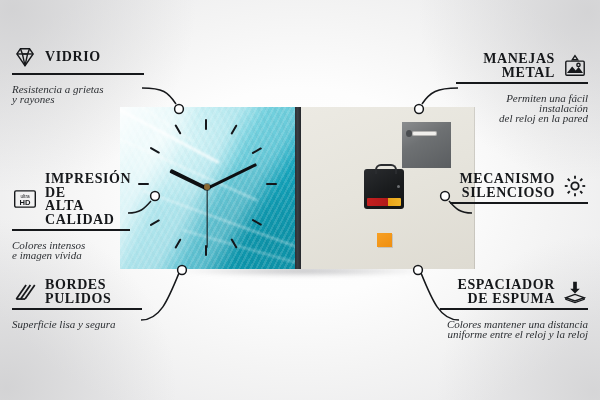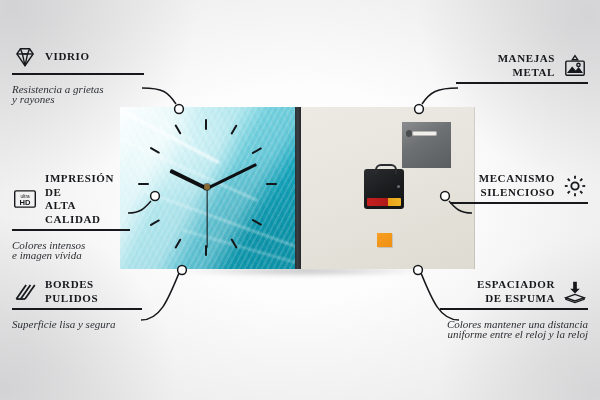--- a/index.html
+++ b/index.html
@@ -94,21 +94,21 @@
     position:absolute;left:76px;top:126px;width:15px;height:14px;
     background:linear-gradient(145deg,#f7a024 0%, #ef8f11 100%);
     box-shadow:1px 1px 0 rgba(0,0,0,.12);
   }
 
   
   .callout{position:absolute;}
   .co-title{
     font-family:"Liberation Serif", serif;
     font-weight:700;letter-spacing:.6px;color:#16181b;
-    font-size:11px;line-height:13.5px;text-transform:uppercase;
+    font-size:14px;line-height:13.5px;text-transform:uppercase;
   }
   .co-rule{height:1.6px;background:#16181b;margin-top:3px;}
   .co-desc{
     font-family:"Liberation Serif", serif;
     font-size:11px;line-height:10.2px;color:#2c2f33;margin-top:9px;font-style:italic;
   }
   .left .co-head{display:flex;align-items:center;gap:7px;justify-content:flex-start;}
   .right .co-head{display:flex;align-items:center;gap:7px;justify-content:flex-end;}
   .right .co-title{text-align:right;}
   .right .co-desc{text-align:right;}
@@ -260,20 +260,24 @@
       <span class="ico">
         <svg viewBox="0 0 24 24" fill="none" stroke="currentColor" stroke-width="1.3">
           <path d="M12 2.5 L9.5 6.2 H14.5 Z"></path>
           <rect x="3.5" y="7.5" width="17" height="13" rx="1"></rect>
           <path d="M4.6 18.4 L9.4 12.4 L12.6 16.2 L15.4 13 L19.4 18.4 Z" fill="currentColor" stroke="none"></path>
           <circle cx="15.2" cy="11" r="1.5"></circle>
         </svg>
       </span>
     </div>
     <div class="co-rule"></div>
+    <div class="co-desc">
+      <div>Permiten una fácil instalación</div>
+      <div>del reloj en la pared</div>
+    </div>
   </div>
 
   <div class="callout right" style="left:450px;top:172px;width:138px;">
     <div class="co-head">
       <div>
         <div class="co-title">MECANISMO</div>
         <div class="co-title">SILENCIOSO</div>
       </div>
       <span class="ico">
         <svg viewBox="0 0 24 24" fill="none" stroke="currentColor" stroke-width="1.7">

